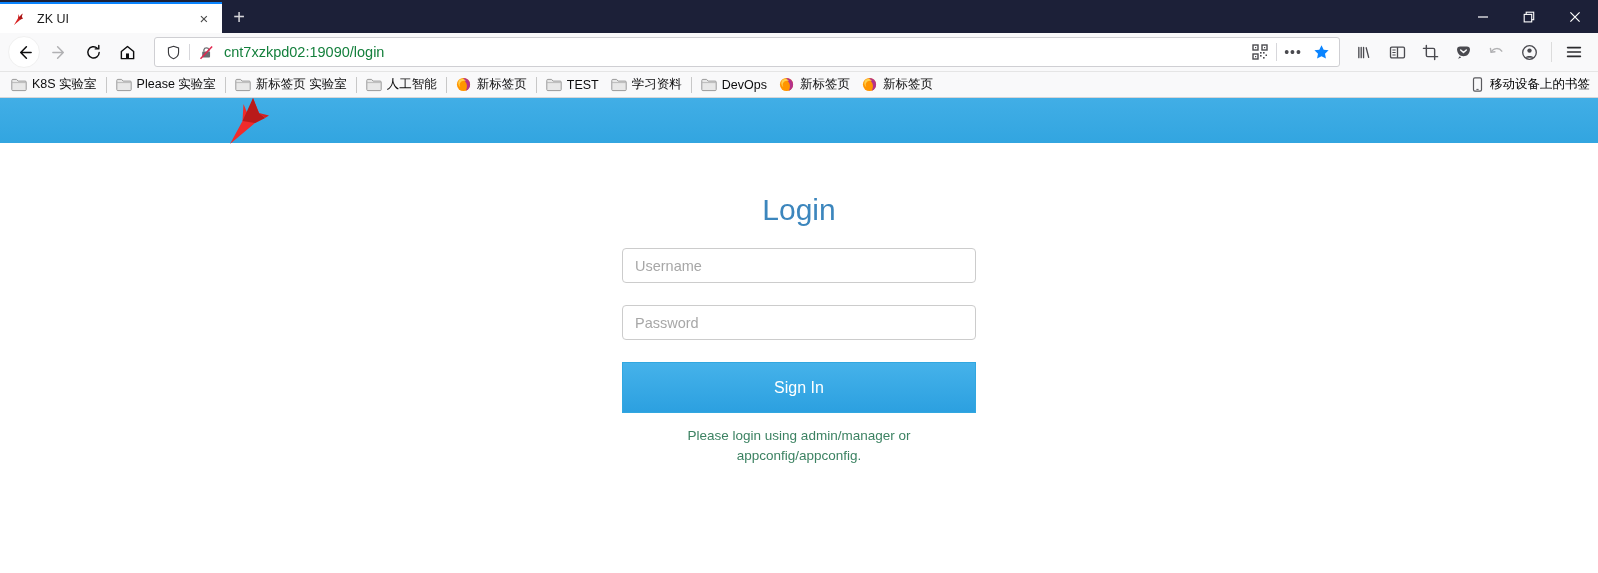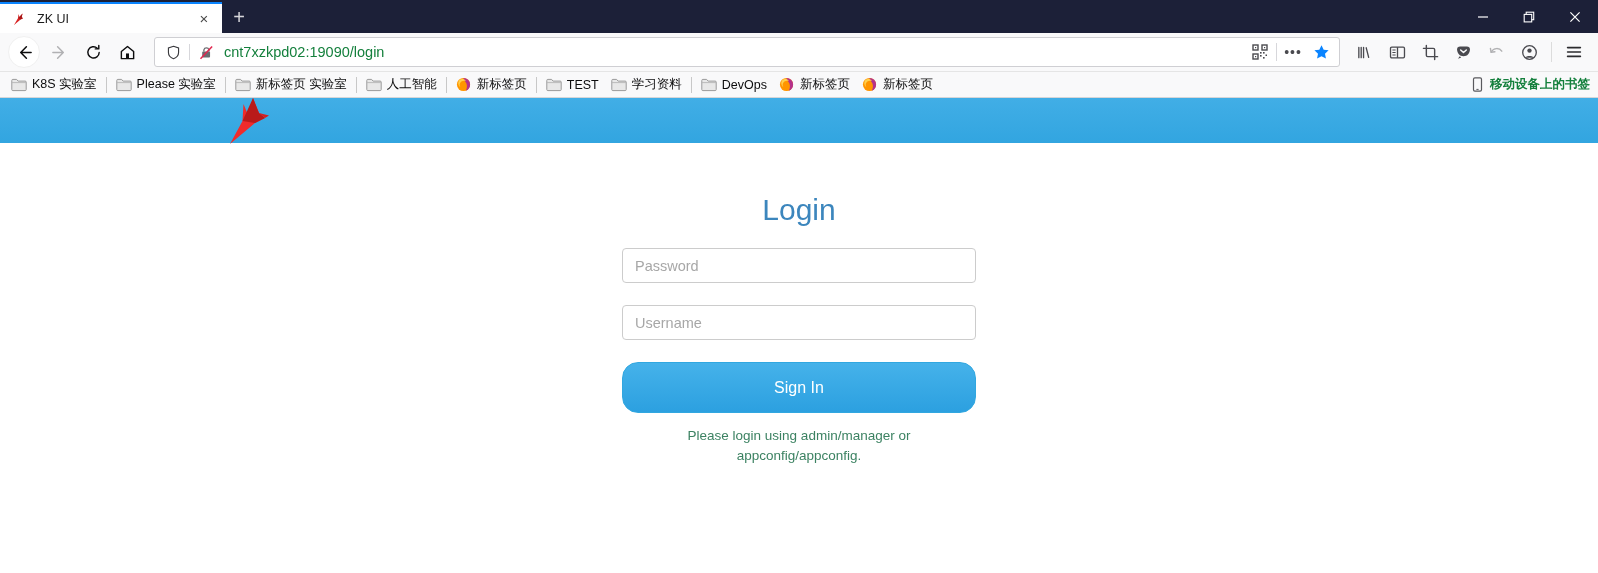--- a/index.html
+++ b/index.html
@@ -118,21 +118,21 @@
     display: flex; align-items: center;
     padding: 0 6px; height: 22px;
     color: #0c0c0d;
     white-space: nowrap;
   }
   .bm-icon { width: 16px; height: 16px; margin-right: 5px; flex: 0 0 16px; display: flex; align-items: center; justify-content: center; }
   .bm-sep { width: 1px; height: 16px; background: #c8c8c8; margin: 0 3px; }
   .bm-right {
     position: absolute; right: 8px;
     display: flex; align-items: center;
-    font-size: 12.5px; color: #15803d; font-weight: bold;
+    font-size: 12.5px; color: #000000;
   }
 
   
   .page { background: #ffffff; height: 475px; }
   .zk-navbar {
     height: 45px;
     background: linear-gradient(to bottom, #41aee6 0%, #32a5e0 100%);
     position: relative;
   }
   .zk-logo { position: absolute; left: 228px; top: -4px; width: 60px; height: 52px; }
@@ -161,21 +161,21 @@
     font-family: "Liberation Sans", sans-serif;
     background: #ffffff;
     outline: none;
     margin-bottom: 22px;
   }
   .form-input::placeholder { color: #a7a7a7; opacity: 1; }
   .signin-btn {
     display: block;
     width: 354px; height: 51px;
     border: 1px solid #31a7e0;
-    border-radius: 16px;
+    border-radius: 0;
     background: linear-gradient(to bottom, #45b2ea 0%, #2ca0e0 100%);
     color: #ffffff;
     font-size: 16px;
     font-family: "Liberation Sans", sans-serif;
     cursor: pointer;
     margin-bottom: 13px;
   }
   .hint {
     font-size: 13.5px;
     color: #3c8262;
@@ -451,18 +451,18 @@
       <svg width="60" height="52" viewBox="0 0 60 52">
         <path d="M25 4 L20.5 22 L15.5 10 L14.5 27 L2 50 L27 29 L37 24 L31 19 Z" fill="#ef2b2b"></path>
         <path d="M25 4 L31 19 L37 24 L27 29 L14.5 27 Z" fill="#b91a1a"></path>
         <path d="M31 19 L41 21.5 L37 24 Z" fill="#d52020"></path>
       </svg>
     </span>
   </div>
 
   <div class="login-wrap">
     <h1 class="login-title">Login</h1>
+    <input class="form-input" type="text" placeholder="Username" style="">
     <input class="form-input" type="password" placeholder="Password" style="">
-    <input class="form-input" type="text" placeholder="Username" style="">
     <button class="signin-btn">Sign In</button>
     <div class="hint">Please login using admin/manager or appconfig/appconfig.</div>
   </div>
 </div>
 
 </body></html>

